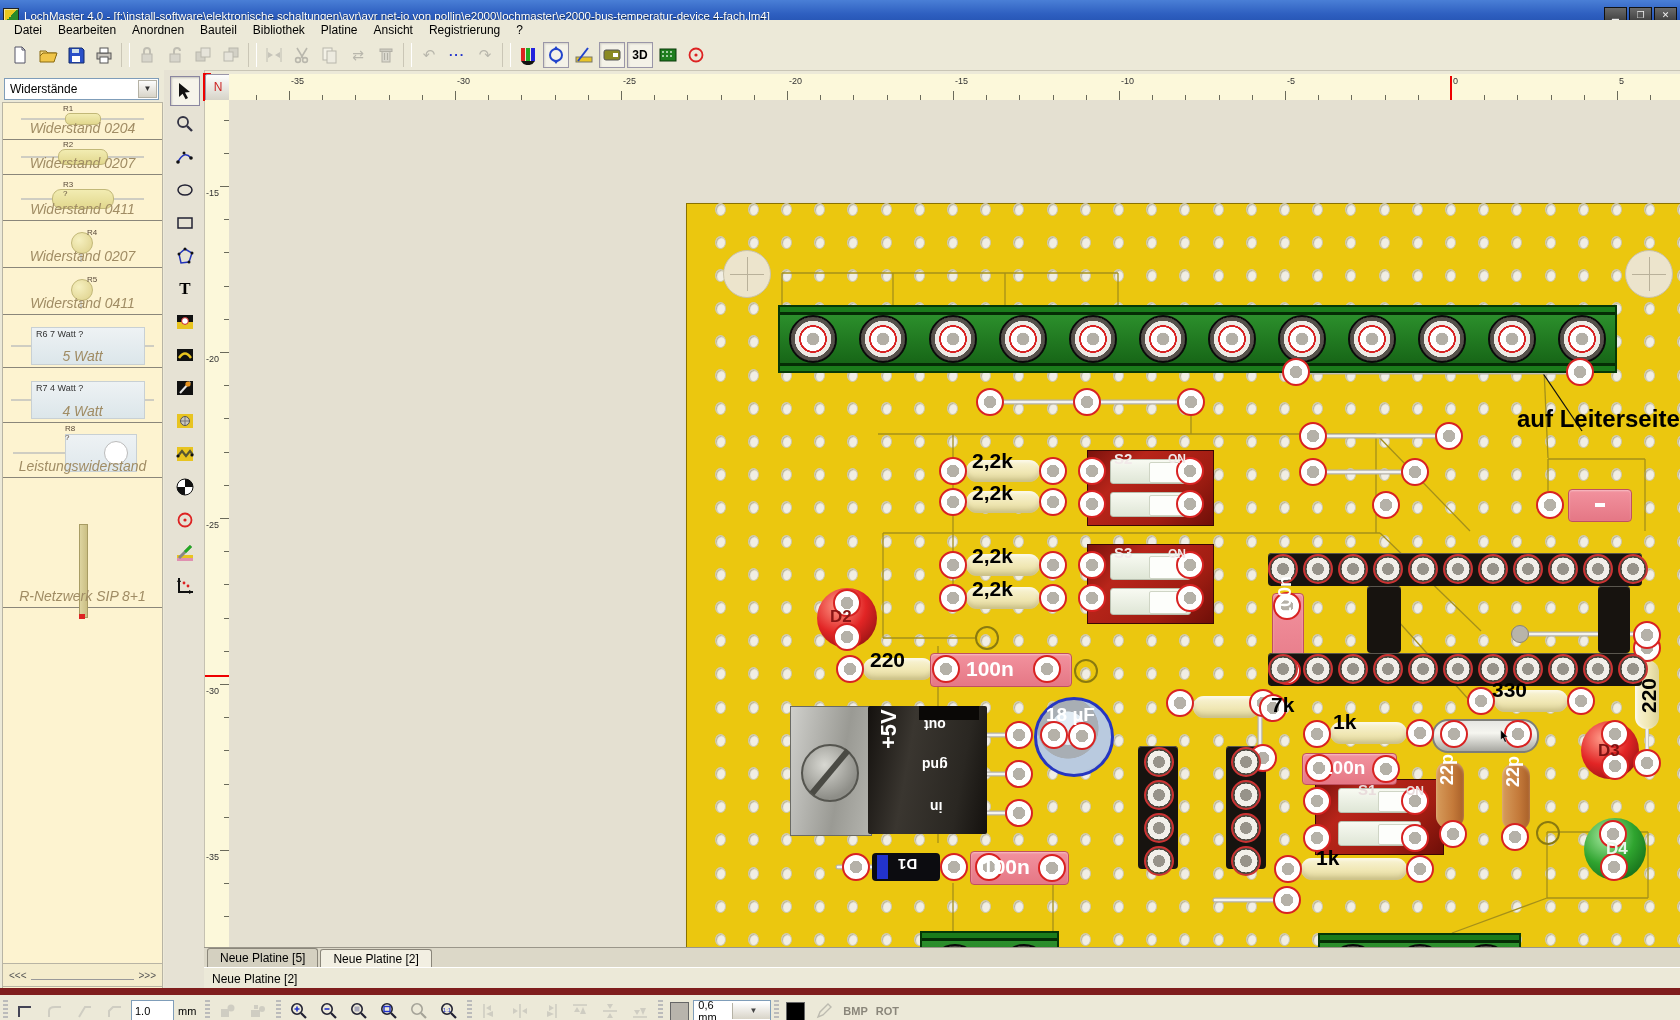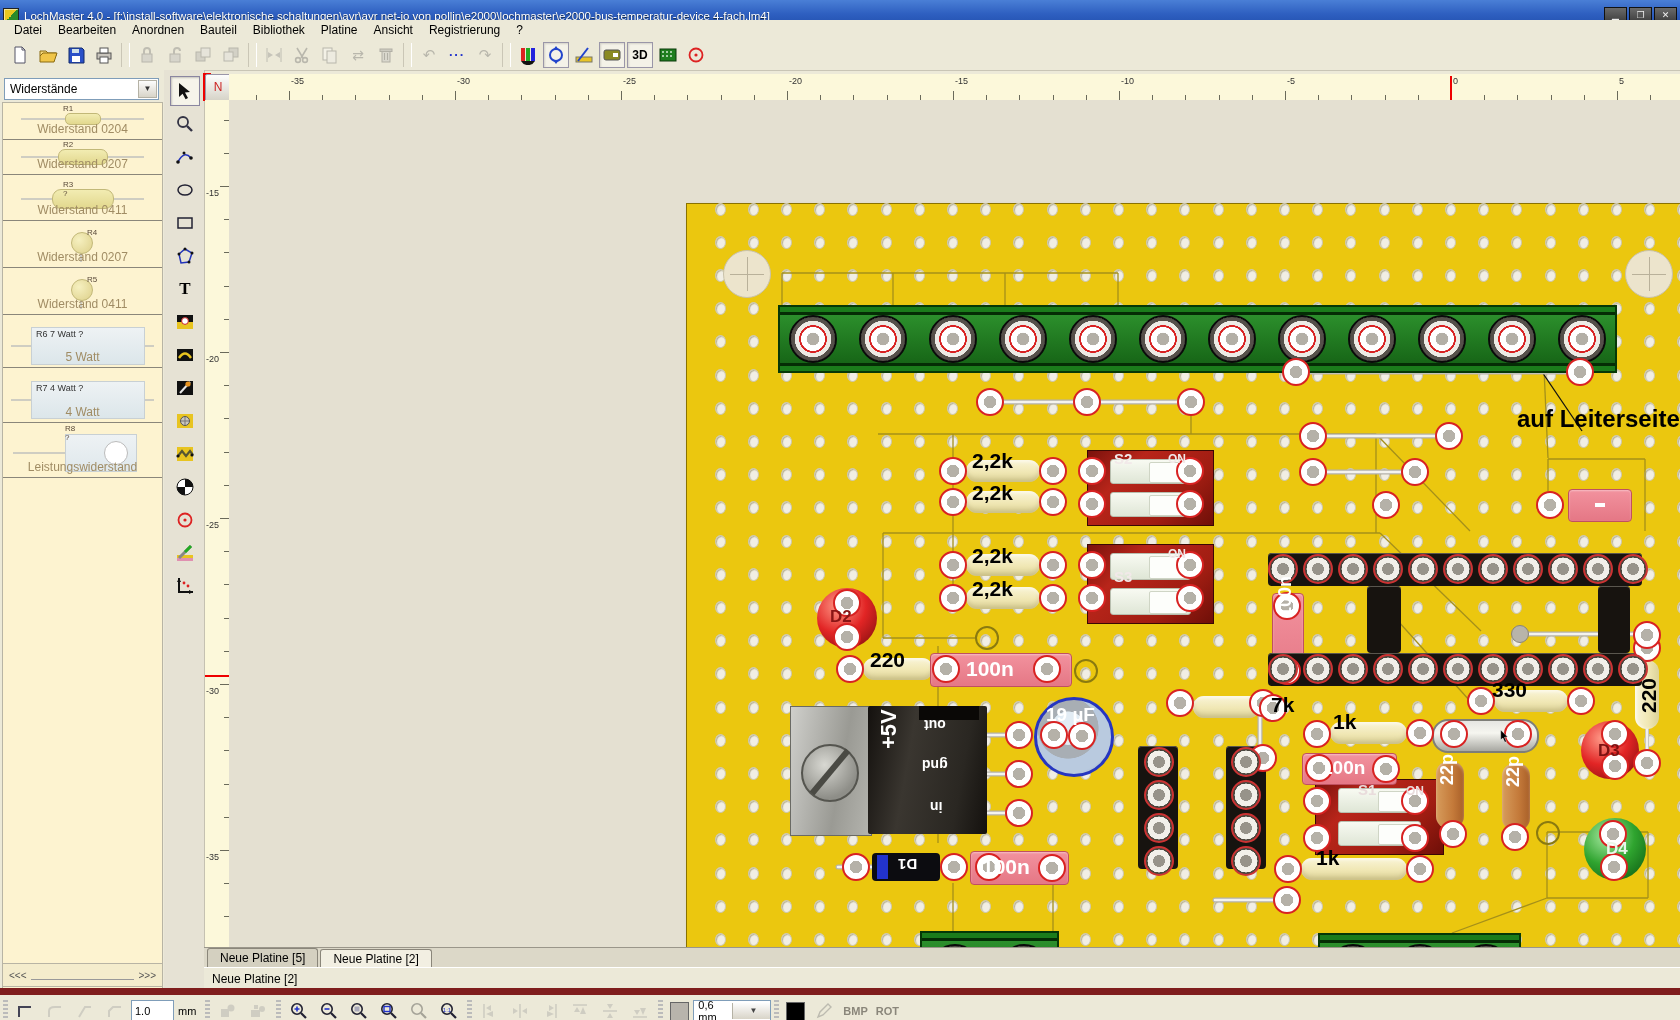--- a/index.html
+++ b/index.html
@@ -22,21 +22,21 @@
   .tbtn.off{opacity:.38;filter:grayscale(1);}
   .tsep{width:7px;height:24px;border-left:1px solid #cac6b6;border-right:1px solid #fff;margin:0 3px;}
   .grip{width:5px;height:22px;margin:0 3px;background:repeating-linear-gradient(#bbb 0 2px,#ece9d8 2px 4px);}
   
   #sidebar{left:0;top:70px;width:164px;height:918px;background:#ece9d8;border-right:1px solid #9a968a;}
   #filterbox{position:absolute;left:4px;top:8px;width:153px;height:20px;background:#fff;border:1px solid #7f9db9;display:flex;align-items:center;}
   #filter-value{flex:1;padding-left:5px;font-size:12px;}
   #filter-arrow{width:17px;height:16px;margin-right:1px;background:linear-gradient(#fdfdfd,#d8d4c8);border:1px solid #b5b2a5;font-size:8px;text-align:center;line-height:16px;color:#333;}
   #partlist{position:absolute;left:2px;top:32px;width:159px;height:891px;background:#fdf3d0;border:1px solid #b8b4a4;overflow:hidden;}
   .part-item{position:relative;border-bottom:1px solid #8a867a;}
-  .part-cap{position:absolute;left:0;right:0;bottom:3px;text-align:center;font-size:12px;color:#a08c64;}
+  .part-cap{position:absolute;left:0;right:0;bottom:3px;text-align:center;font-size:14px;color:#a08c64;font-style:italic;}
   .pwire{position:absolute;height:2px;background:#cfcdc2;}
   .pref{position:absolute;font-size:8px;color:#5a4a3a;}
   #sb-scroll{position:absolute;left:2px;top:893px;width:159px;height:22px;background:#f4eccc;border:1px solid #b8b4a4;display:flex;align-items:center;font-size:10px;color:#555;}
   #sb-scroll .trk{flex:1;height:8px;margin:0 4px;border-bottom:1px solid #999;}
   
   #toolcol{left:164px;top:70px;width:40px;height:918px;background:#e6e2d4;border-right:1px solid #c5c1b1;}
   .ltool{position:absolute;left:6px;width:28px;height:28px;display:flex;align-items:center;justify-content:center;border:1px solid transparent;}
   .ltool.pressed{background:#f6f4ea;border:1px solid #8a86a0;box-shadow:inset 1px 1px 2px #0003;}
   
   #nbtn{left:205px;top:74px;width:24px;height:26px;background:linear-gradient(#fdfdfd,#d5d2c6);border:1px solid #9a96a8;color:#c22;font-size:12px;text-align:center;line-height:24px;border-radius:2px;}
@@ -311,20 +311,25 @@
           <div class="part-cap">4 Watt</div>
         </div>
         <div class="part-item" style="height: 54px;">
           <div class="pwire" style="left: 10px; right: 30px; top: 28.5px;"></div>
           <div style="position: absolute; left: 62px; top: 10.5px; width: 70px; height: 36px; background: linear-gradient(rgb(238, 242, 244), rgb(223, 232, 236)); border: 1px solid rgb(200, 208, 212);">
             <div style="position: absolute; right: 8px; top: 6px; width: 22px; height: 22px; border-radius: 50%; background: rgb(255, 255, 255); border: 1px solid rgb(187, 187, 187);"></div>
           </div>
           <div class="pref" style="white-space: pre; left: 62px; top: 0.5px;">R8
 ?</div>
           <div class="part-cap">Leistungswiderstand</div>
+        </div>
+        <div class="part-item" style="height: 129px;">
+          <div style="position: absolute; left: 76px; top: 46px; width: 7px; height: 92px; background: linear-gradient(90deg, rgb(221, 212, 160), rgb(203, 191, 132)); border: 1px solid rgb(168, 156, 100);"></div>
+          <div style="position: absolute; left: 76px; top: 136px; width: 6px; height: 5px; background: rgb(221, 34, 34);"></div>
+          <div class="part-cap">R-Netzwerk SIP 8+1</div>
         </div>
       </div>
     <div id="sb-scroll">
       <span style="margin-left:6px;">&lt;&lt;&lt;</span>
       <span class="trk"></span>
       <span style="margin-right:6px;">&gt;&gt;&gt;</span>
     </div>
   </div>
 
   <div id="toolcol" class="abs">
@@ -1569,30 +1574,30 @@
         <div class="btext" style="left: 584px; top: 490px; font-size: 21px; color: rgb(0, 0, 0); font-weight: 600;">7k</div>
         <div class="btext" style="left: 646px; top: 507px; font-size: 21px; color: rgb(0, 0, 0); font-weight: 600;">1k</div>
         <div class="btext" style="left: 629px; top: 643px; font-size: 21px; color: rgb(0, 0, 0); font-weight: 600;">1k</div>
         <div class="btext" style="left: 517px; top: 742px; font-size: 21px; color: rgb(0, 0, 0); font-weight: 600;">100</div>
         <div class="btext" style="left: 131px; top: 763px; font-size: 24px; color: rgb(0, 0, 0); font-weight: 600;">12V</div>
         <div class="btext" style="left: 951px; top: 509px; font-size: 21px; color: rgb(0, 0, 0); font-weight: 600; transform: rotate(-90deg); transform-origin: 0px 0px;">220</div>
         <div class="btext" style="left: 279px; top: 454px; font-size: 21px; color: rgb(255, 255, 255); font-weight: 600;">100n</div>
         <div class="btext" style="left: 295px; top: 652px; font-size: 21px; color: rgb(255, 255, 255); font-weight: 600;">100n</div>
         <div class="btext" style="left: 635px; top: 554px; font-size: 19px; color: rgb(255, 255, 255); font-weight: 600;">100n</div>
         <div class="btext" style="left: 589px; top: 413px; font-size: 18px; color: rgb(255, 255, 255); font-weight: 600; transform: rotate(-90deg); transform-origin: 0px 0px;">100n</div>
-        <div class="btext" style="left: 359px; top: 501px; font-size: 19px; color: rgb(255, 255, 255); font-weight: 600;">19 µF</div>
+        <div class="btext" style="left: 359px; top: 501px; font-size: 19px; color: rgb(255, 255, 255); font-weight: 600;">18 µF</div>
         <div class="btext" style="left: 751px; top: 581px; font-size: 18px; color: rgb(255, 255, 255); font-weight: 600; transform: rotate(-90deg); transform-origin: 0px 0px;">22p</div>
         <div class="btext" style="left: 817px; top: 583px; font-size: 18px; color: rgb(255, 255, 255); font-weight: 600; transform: rotate(-90deg); transform-origin: 0px 0px;">22p</div>
         <div class="btext" style="left: 143px; top: 404px; font-size: 17px; color: rgb(138, 21, 21); font-weight: 600;">D2</div>
         <div class="btext" style="left: 911px; top: 538px; font-size: 17px; color: rgb(125, 18, 18); font-weight: 600;">D3</div>
         <div class="btext" style="left: 919px; top: 636px; font-size: 17px; color: rgb(233, 246, 233); font-weight: 600;">D4</div>
         <div class="btext" style="left: 211px; top: 653px; font-size: 15px; color: rgb(255, 255, 255); font-weight: 600; transform: rotate(180deg);">D1</div>
         <div class="btext" style="left: 427px; top: 247px; font-size: 15px; color: rgb(242, 233, 233); font-weight: 600;">S2</div>
         <div class="btext" style="left: 481px; top: 249px; font-size: 12px; color: rgb(242, 233, 233); font-weight: 600;">ON</div>
-        <div class="btext" style="left: 427px; top: 341px; font-size: 15px; color: rgb(242, 233, 233); font-weight: 600; margin-top: 24px;">S3</div>
+        <div class="btext" style="left: 427px; top: 341px; font-size: 15px; color: rgb(242, 233, 233); font-weight: 600;">S3</div>
         <div class="btext" style="left: 481px; top: 344px; font-size: 12px; color: rgb(242, 233, 233); font-weight: 600;">ON</div>
         <div class="btext" style="left: 671px; top: 578px; font-size: 15px; color: rgb(233, 220, 220); font-weight: 600;">S1</div>
         <div class="btext" style="left: 719px; top: 581px; font-size: 12px; color: rgb(233, 220, 220); font-weight: 600;">ON</div>
         <div class="btext" style="left: 191px; top: 545px; font-size: 22px; color: rgb(255, 255, 255); font-weight: 600; transform: rotate(-90deg); transform-origin: 0px 0px;">+5V</div>
         <div class="btext" style="left: 237px; top: 514px; font-size: 14px; color: rgb(255, 255, 255); font-weight: 600; transform: rotate(180deg);">out</div>
         <div class="btext" style="left: 235px; top: 554px; font-size: 14px; color: rgb(255, 255, 255); font-weight: 600; transform: rotate(180deg);">gnd</div>
         <div class="btext" style="left: 243px; top: 596px; font-size: 14px; color: rgb(255, 255, 255); font-weight: 600; transform: rotate(180deg);">in</div>
         <div style="position: absolute; left: 813px; top: 523px; width: 14px; height: 20px;">
           <svg xmlns="http://www.w3.org/2000/svg" width="14" height="20" viewBox="0 0 20 20">
             <path d="M1 0l10 10-4.6.5 2.8 6-2.3 1-2.7-6L1 14z" fill="#000" stroke="#fff" stroke-width="0.6"></path>

